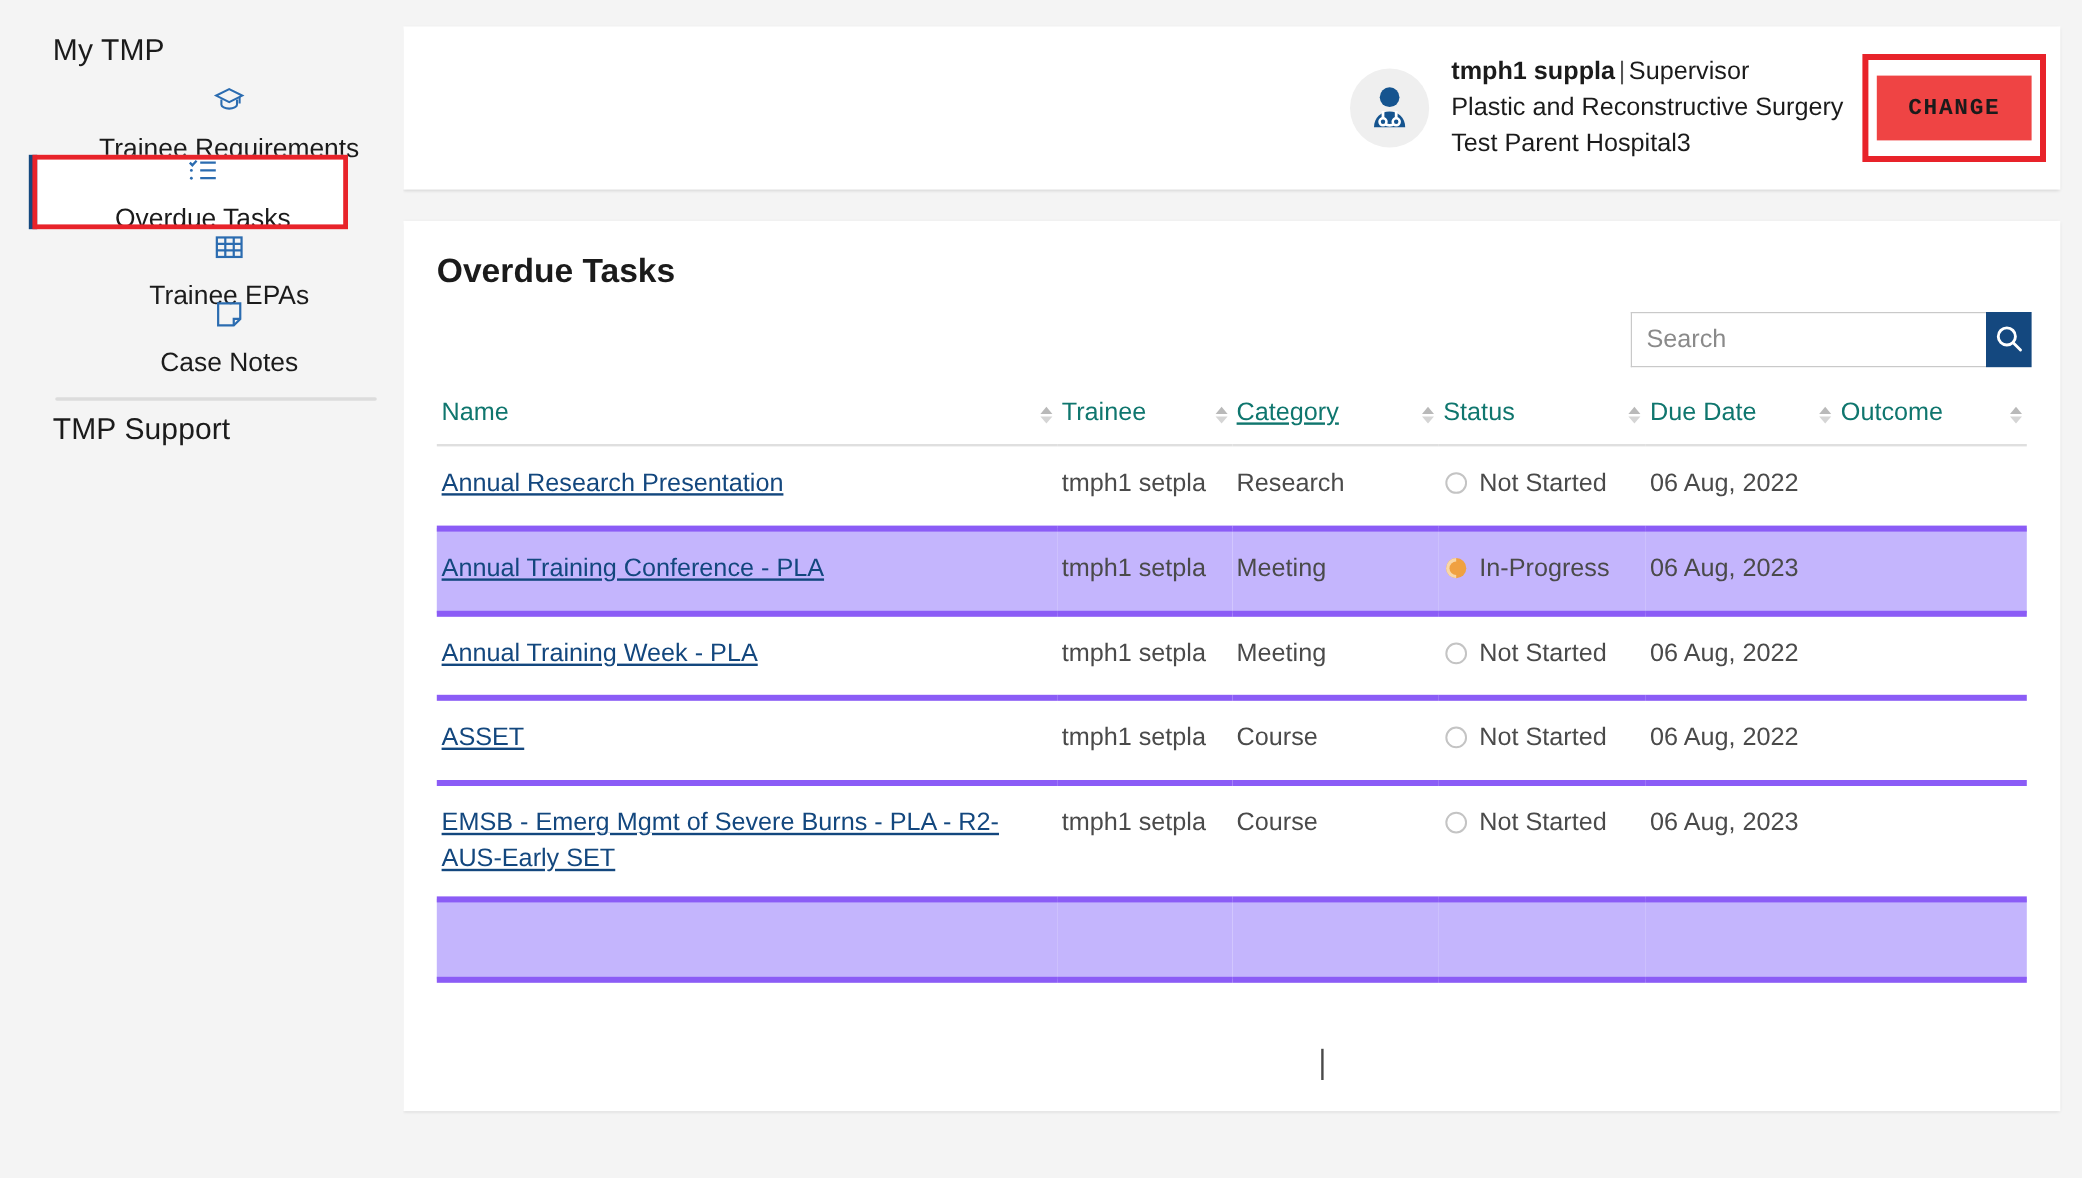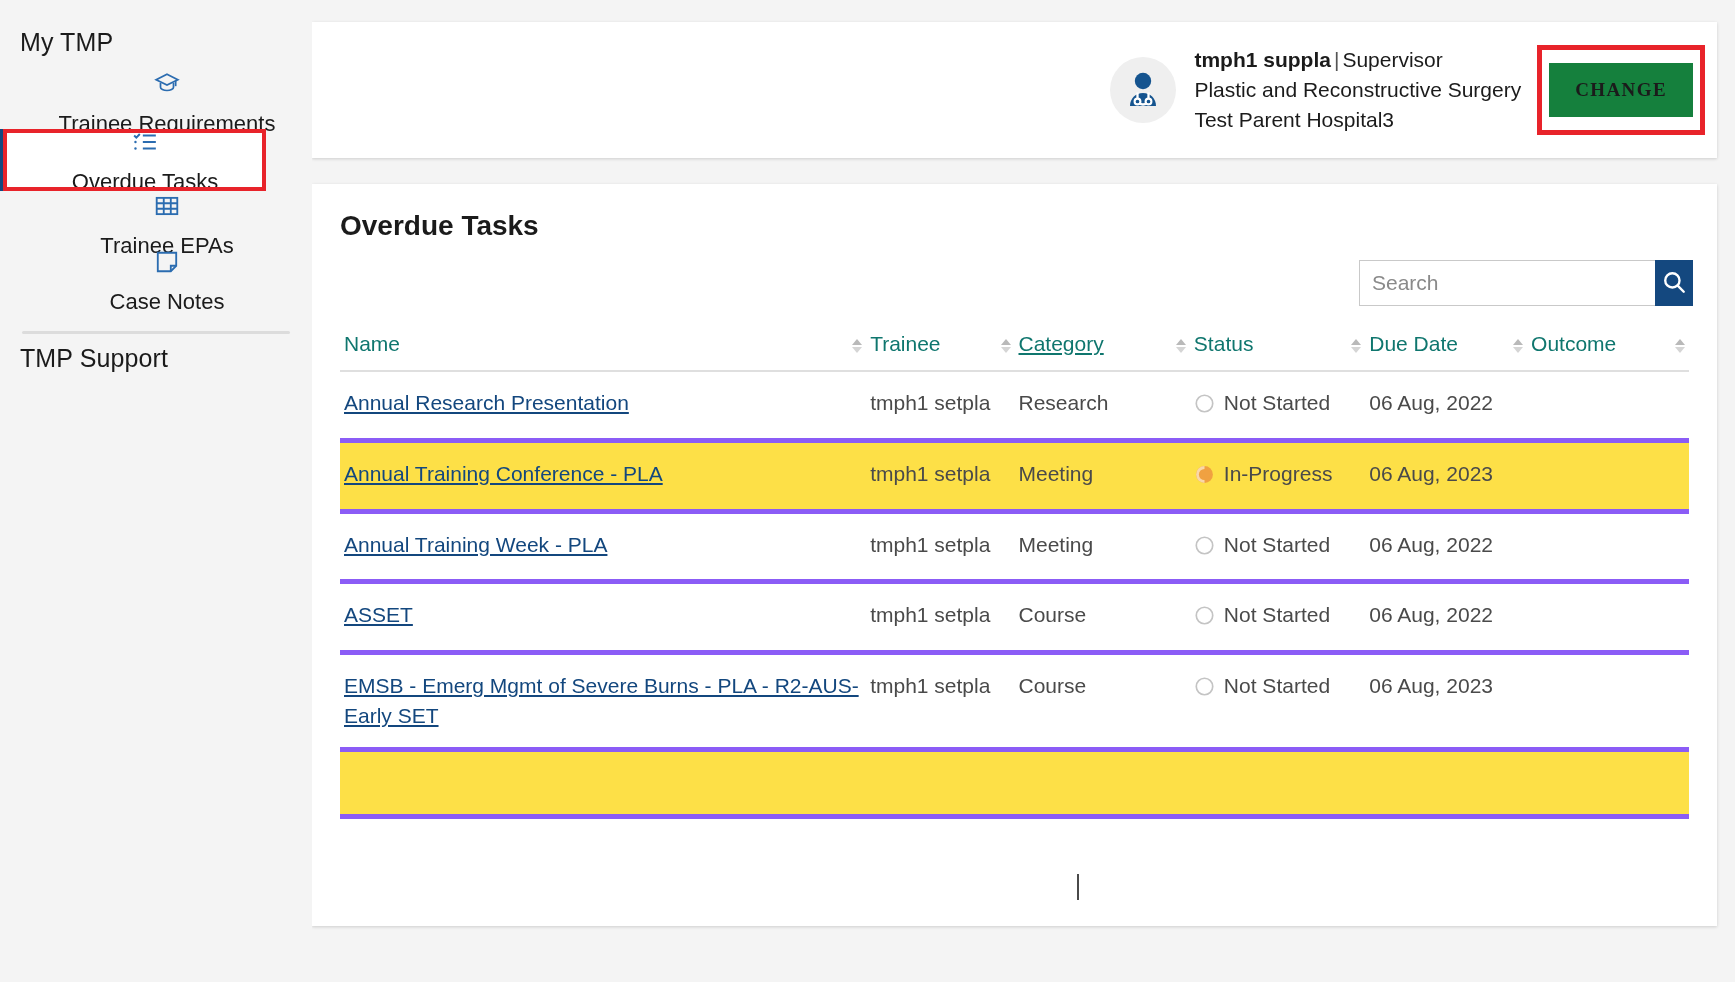--- a/index.html
+++ b/index.html
@@ -20,20 +20,21 @@
   }
 
   
   #sidebar {
     width: 312px;
     min-width: 312px;
     height: 982px;
     background: #f4f4f4;
     padding-top: 28px;
     position: relative;
+    margin-left: 24px;
   }
   .side-heading {
     font-size: 25px;
     color: #1b1b1b;
     font-weight: 400;
     padding-left: 20px;
     margin-bottom: 14px;
     letter-spacing: .1px;
   }
   .side-heading.second { margin-top: 10px; margin-bottom: 12px; }
@@ -128,29 +129,29 @@
     margin-left: 28px;
     margin-right: 8px;
   }
   #change-wrap .redbox2 {
     position: absolute;
     left: -12px; top: -18px; right: -12px; bottom: -18px;
     border: 5px solid #e8232a;
     pointer-events: none;
   }
   #change-button {
-    background: #15803d;
+    background: #ef4444;
     border: none;
     color: #1b1b1b;
     font-size: 19px;
     font-weight: 700;
     letter-spacing: 1.4px;
     padding: 16px 26px;
     cursor: pointer;
-    font-family: Liberation Serif, serif;
+    font-family: Liberation Mono, monospace;
   }
 
   
   #tasks-card {
     margin-top: 26px;
     padding: 26px 28px 0 28px;
     height: 742px;
     overflow: hidden;
     position: relative;
   }
@@ -217,21 +218,21 @@
   .sort-ico i.down { border-top: 6px solid #d5d5d5; }
 
   #tasks-table td {
     font-size: 21px;
     color: #4a4a4a;
     padding: 16px 4px 16px 4px;
     border-bottom: 5px solid #8b5cf6;
     vertical-align: top;
     line-height: 1.42;
   }
-  #tasks-table tr.highlight td { background: #fde047; }
+  #tasks-table tr.highlight td { background: #c4b5fd; }
   .task-link {
     color: #13477e;
     text-decoration: underline;
     cursor: pointer;
   }
   .status-cell { display: flex; align-items: flex-start; gap: 9px; }
   .status-ico { flex: 0 0 21px; margin-top: 4px; }
 
   
   .col-name     { width: 39%; }

